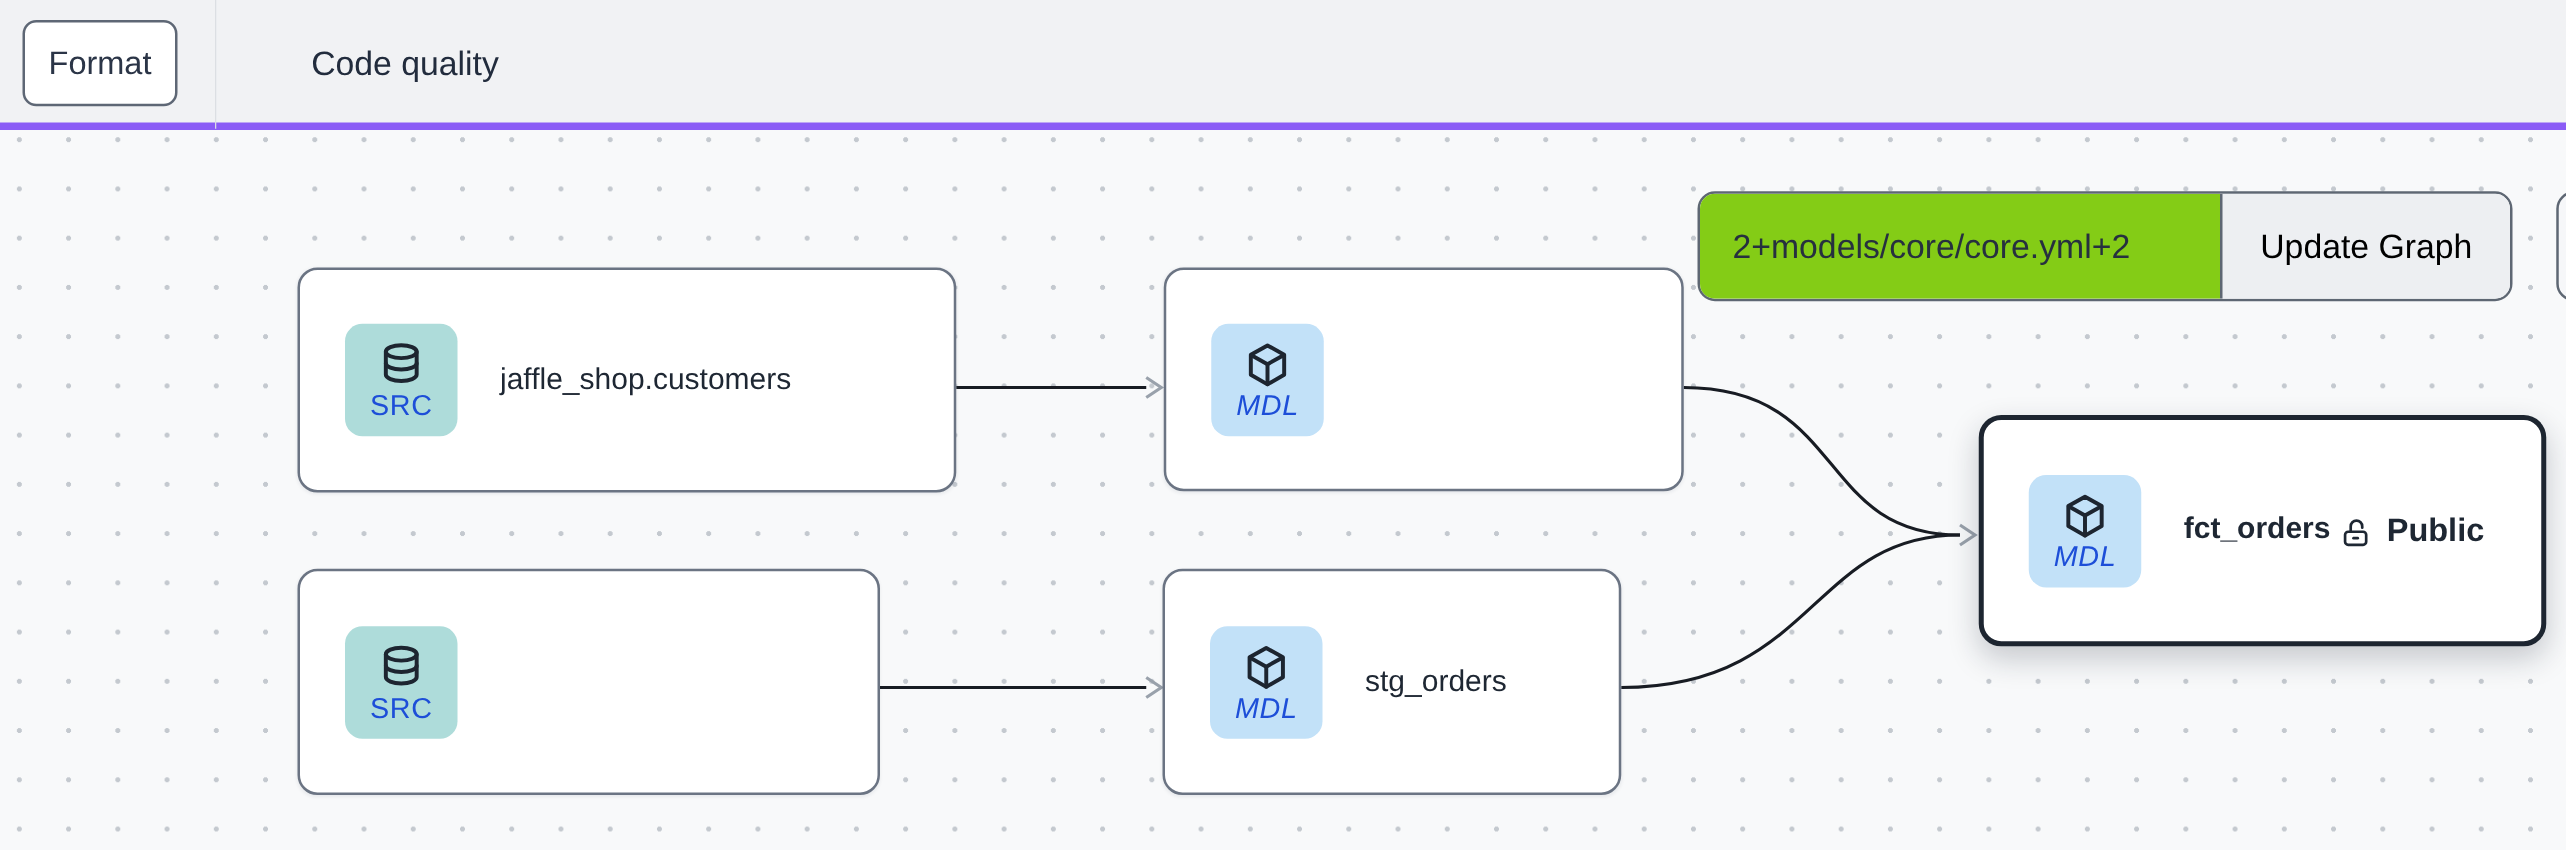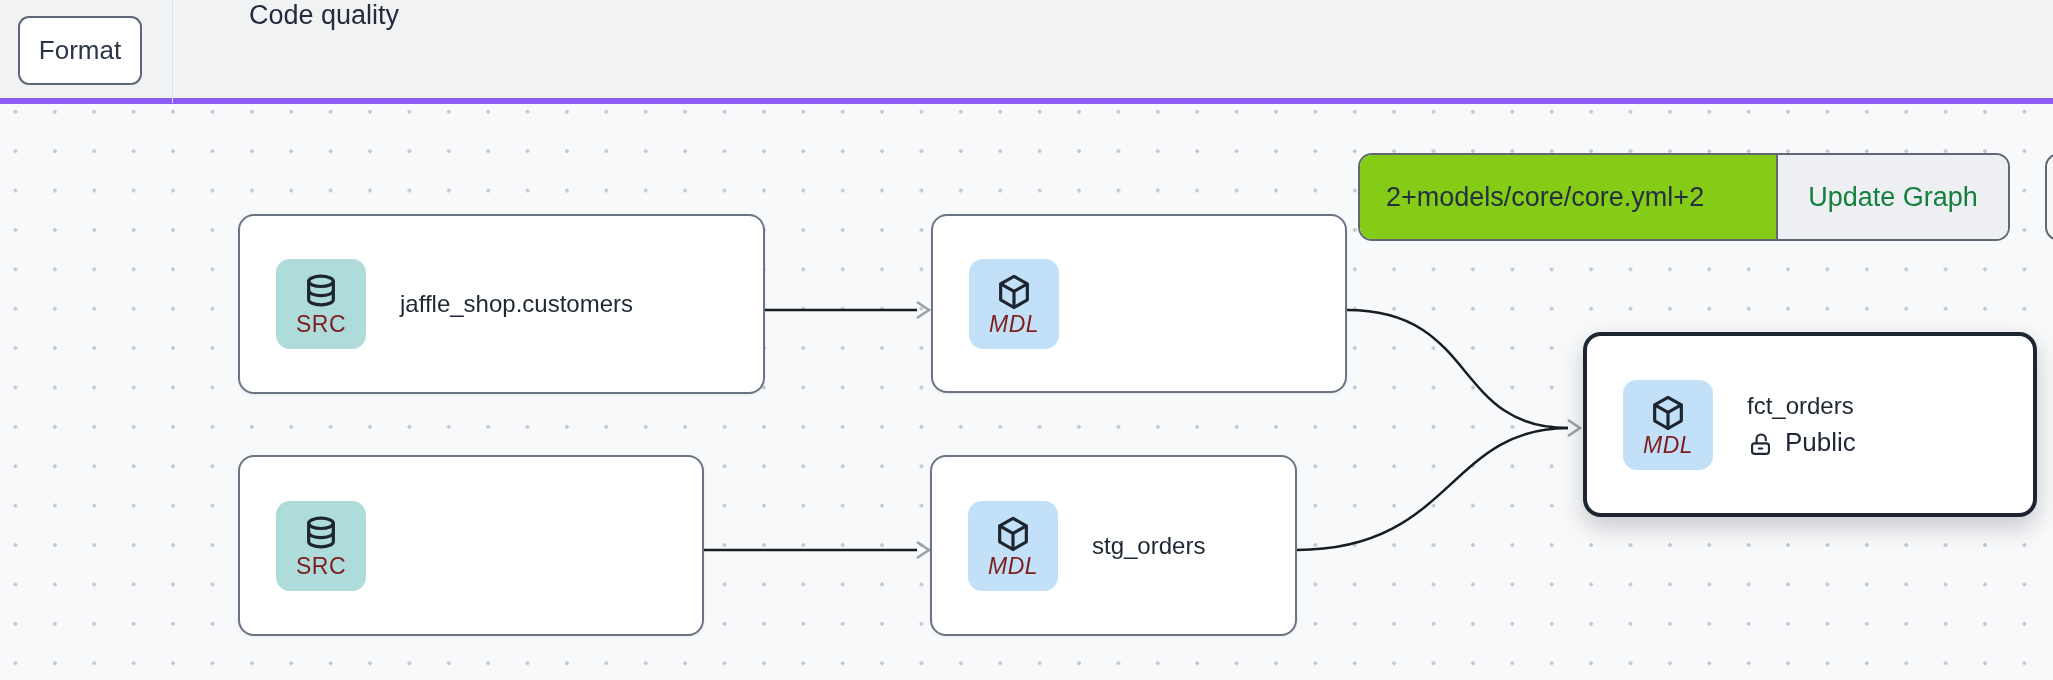--- a/index.html
+++ b/index.html
@@ -19,21 +19,21 @@
     position:absolute;left:18px;top:16px;width:124px;height:69px;
     background:#ffffff;border:2px solid #5e6775;border-radius:11px;
     font-size:26px;color:#2b3547;font-family:inherit;cursor:pointer;
     display:flex;align-items:center;justify-content:center;box-sizing:border-box;
   }
   .topbar-divider{
     position:absolute;left:172px;top:0;width:1px;height:103px;background:#dcdfe3;
   }
   .tab{
     position:absolute;top:0;height:103px;
-    display:flex;align-items:flex-start;justify-content:center;
+    display:flex;align-items:center;justify-content:center;
     font-size:27px;color:#222c3d;cursor:pointer;
   }
   .tab-cq{left:239px;width:170px;}
   .tab-ln{left:442px;width:170px;}
   .tab-underline{
     position:absolute;left:0;right:0;bottom:0;height:5px;background:#8f97a3;
   }
 
   
   .canvas{
@@ -61,39 +61,39 @@
     border:4px solid #1d2530;border-radius:18px;
     box-shadow:0 10px 24px rgba(23,34,50,0.22);
   }
   .badge{
     width:90px;height:90px;border-radius:14px;flex:none;
     display:flex;flex-direction:column;align-items:center;justify-content:center;gap:1px;
   }
   .badge.src{background:#aedcda;}
   .badge.mdl{background:#c2e1f8;font-style:italic;}
   .badge svg{width:40px;height:40px;stroke:#1d2530;}
-  .badge-label{font-size:23px;color:#7f1d1d;font-weight:500;letter-spacing:.5px;line-height:1;}
+  .badge-label{font-size:23px;color:#1d4ed8;font-weight:500;letter-spacing:.5px;line-height:1;}
   .node-label{font-size:24px;color:#1e2733;white-space:nowrap;}
-  .label-block{display:flex;flex-direction:column;gap:7px;}
+  .label-block{display:flex;gap:7px;font-weight:bold;}
   .access-row{display:flex;align-items:flex-end;gap:11px;font-size:26px;color:#1e2733;}
   .access-row svg{width:27px;height:27px;stroke:#1e2733;}
 
   
   .ctrl-group{
     position:absolute;left:1358px;top:153px;width:652px;height:88px;
     display:flex;border:2px solid #5e6773;border-radius:14px;overflow:hidden;
     box-sizing:border-box;background:#ffffff;
   }
   .selector-input{
     flex:1;min-width:0;border:none;background:#84cc16;outline:none;
     font-size:27px;color:#26303f;padding:0 26px;font-family:inherit;
   }
   .update-btn{
     width:232px;flex:none;background:#edeff2;border:none;border-left:2px solid #5e6773;
-    font-size:27px;color:#15803d;font-family:inherit;cursor:pointer;text-align:center;
+    font-size:27px;color:#000000;font-family:inherit;cursor:pointer;text-align:center;
   }
   .cutoff-control{
     position:absolute;left:2045px;top:153px;width:60px;height:88px;
     border:2px solid #5e6773;border-radius:14px;background:#f6f7f9;box-sizing:border-box;
   }
 </style>
 </head>
 <body>
 
 <div class="stage">

